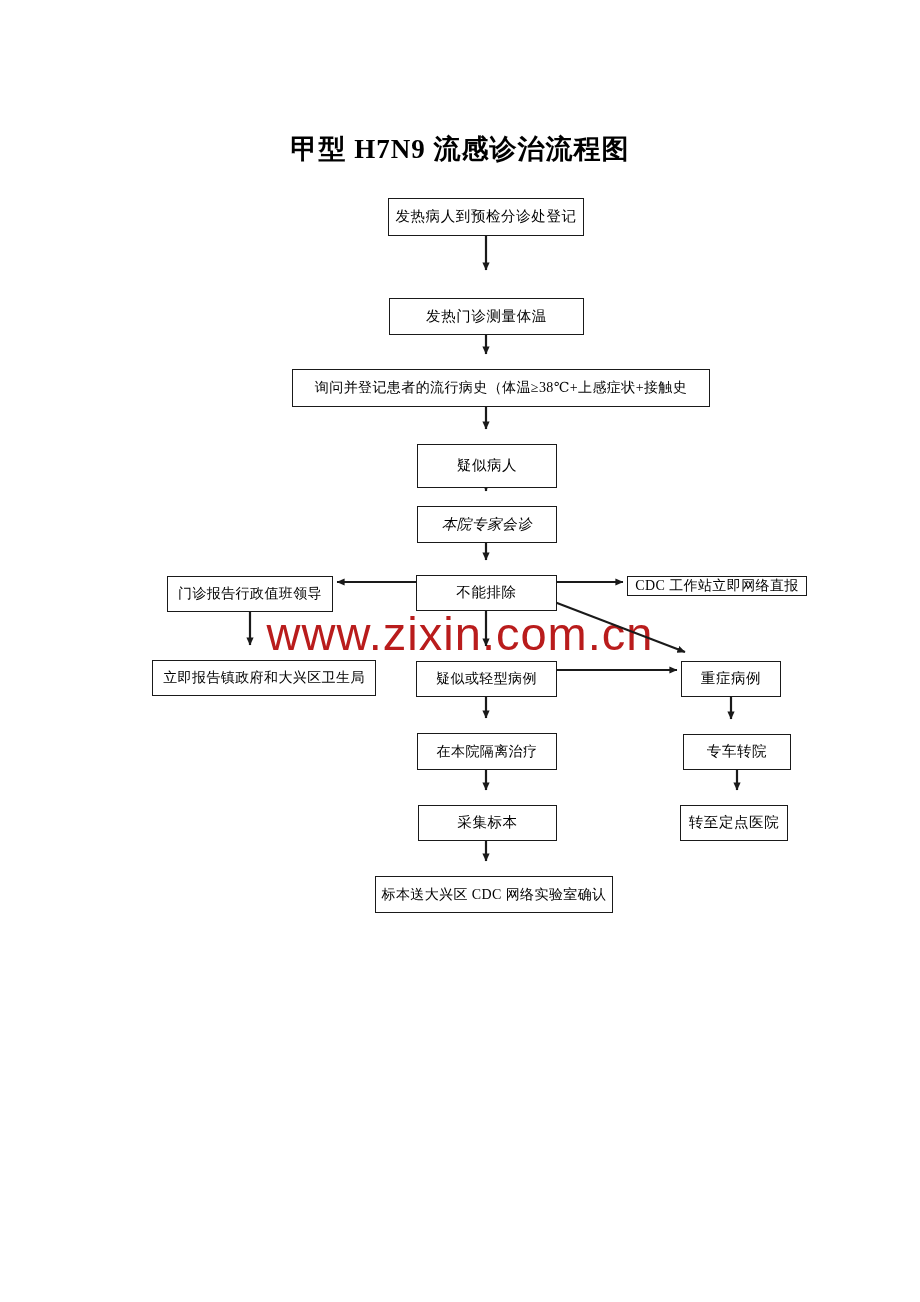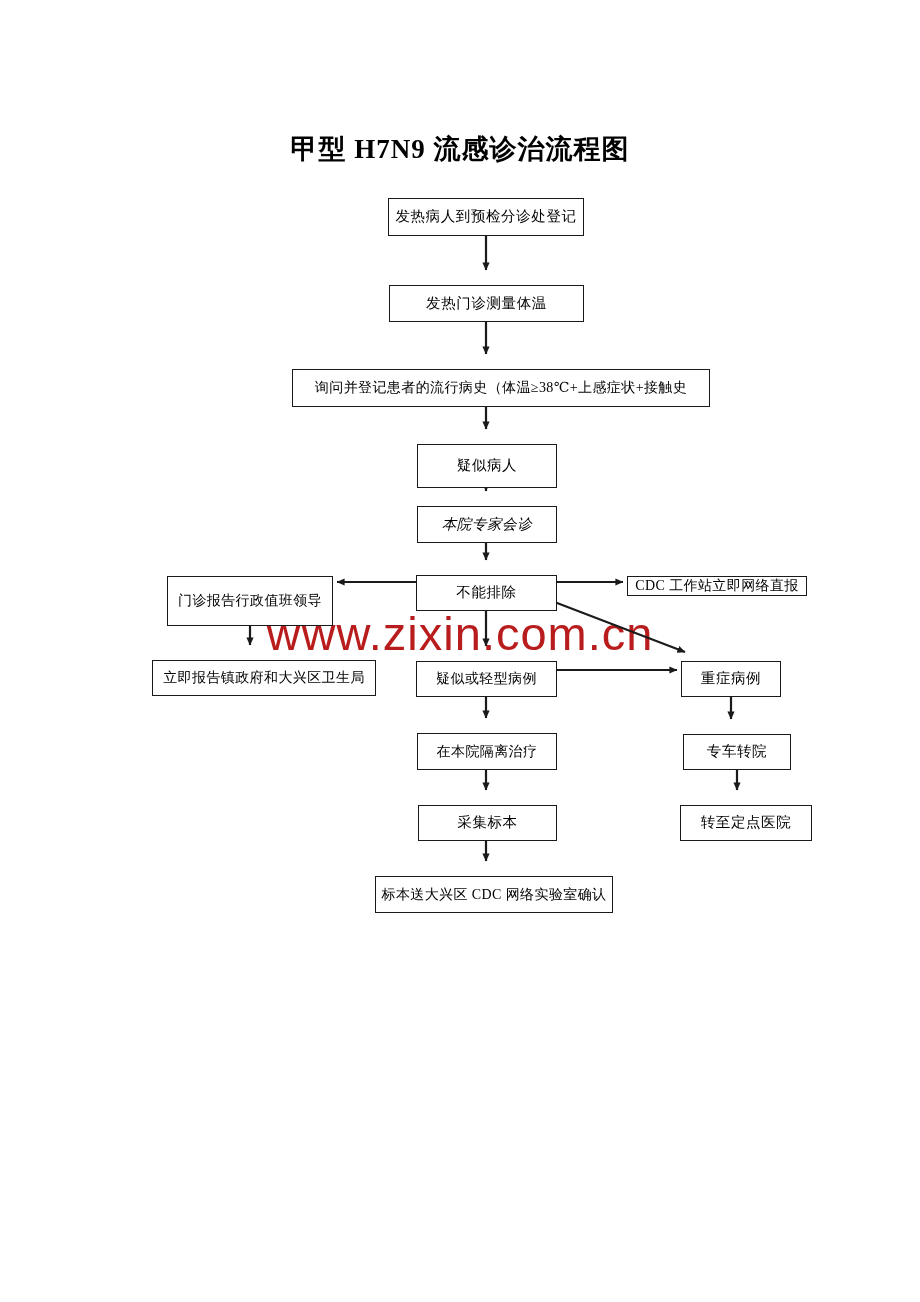--- a/index.html
+++ b/index.html
@@ -125,41 +125,41 @@
 
     <line x1="737" y1="758" x2="737" y2="790" stroke="#1a1a1a" stroke-width="2.2" marker-end="url(#arrowhead)"></line>
 
     <line x1="486" y1="829" x2="486" y2="861" stroke="#1a1a1a" stroke-width="2.2" marker-end="url(#arrowhead)"></line>
   </svg>
 
   <div class="node" style="left:388px; top:186px; width:196px; height:38px;">
     <span>发热病人到预检分诊处登记</span>
   </div>
 
-  <div class="node" style="left:389px; top:273px; width:195px; height:37px;">
+  <div class="node" style="left:389px; top:286px; width:195px; height:37px;">
     <span>发热门诊测量体温</span>
   </div>
 
   <div class="node small" style="left:292px; top:357px; width:418px; height:38px;">
     <span>询问并登记患者的流行病史（体温≥38℃+上感症状+接触史</span>
   </div>
 
   <div class="node" style="left:417px; top:432px; width:140px; height:44px;">
     <span>疑似病人</span>
   </div>
 
   <div class="node" style="left:417px; top:494px; width:140px; height:37px;font-style:italic;">
     <span>本院专家会诊</span>
   </div>
 
   <div class="node" style="left:416px; top:563px; width:141px; height:36px;">
     <span>不能排除</span>
   </div>
 
-  <div class="node small" style="left:167px; top:564px; width:166px; height:50px;">
+  <div class="node small" style="left:167px; top:564px; width:166px; height:36px;">
     <span>门诊报告行政值班领导</span>
   </div>
 
   <div class="node small" style="left:627px; top:564px; width:180px; height:20px;">
     <span>CDC 工作站立即网络直报</span>
   </div>
 
   <div class="node small" style="left:152px; top:648px; width:224px; height:36px;">
     <span>立即报告镇政府和大兴区卫生局</span>
   </div>
@@ -177,21 +177,21 @@
   </div>
 
   <div class="node" style="left:683px; top:722px; width:108px; height:36px;">
     <span>专车转院</span>
   </div>
 
   <div class="node" style="left:418px; top:793px; width:139px; height:36px;">
     <span>采集标本</span>
   </div>
 
-  <div class="node" style="left:680px; top:793px; width:132px; height:36px;">
+  <div class="node" style="left:680px; top:793px; width:108px; height:36px;">
     <span>转至定点医院</span>
   </div>
 
   <div class="node small" style="left:375px; top:864px; width:238px; height:37px;">
     <span>标本送大兴区 CDC 网络实验室确认</span>
   </div>
 
 </div>
 
 </body></html>

